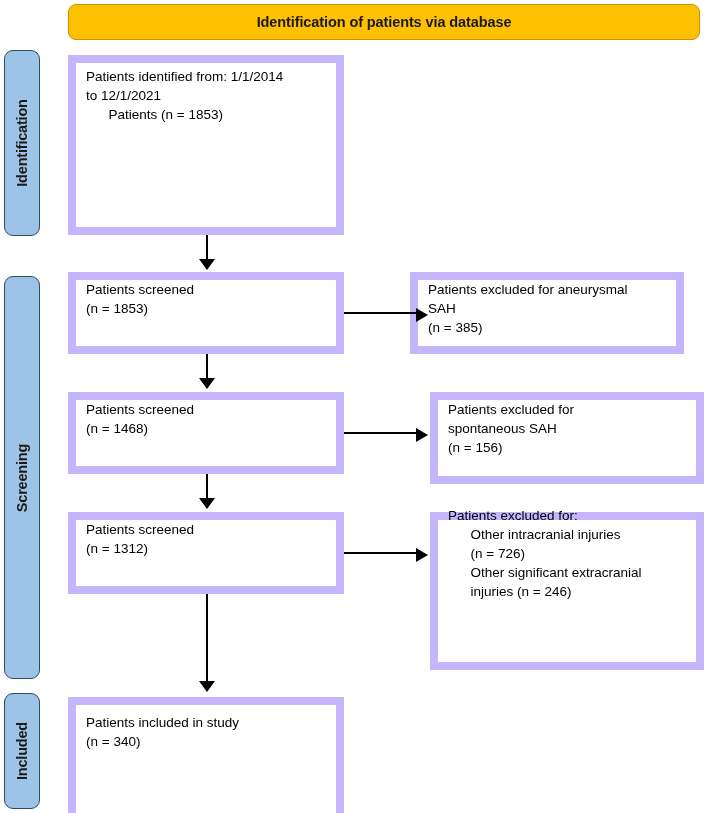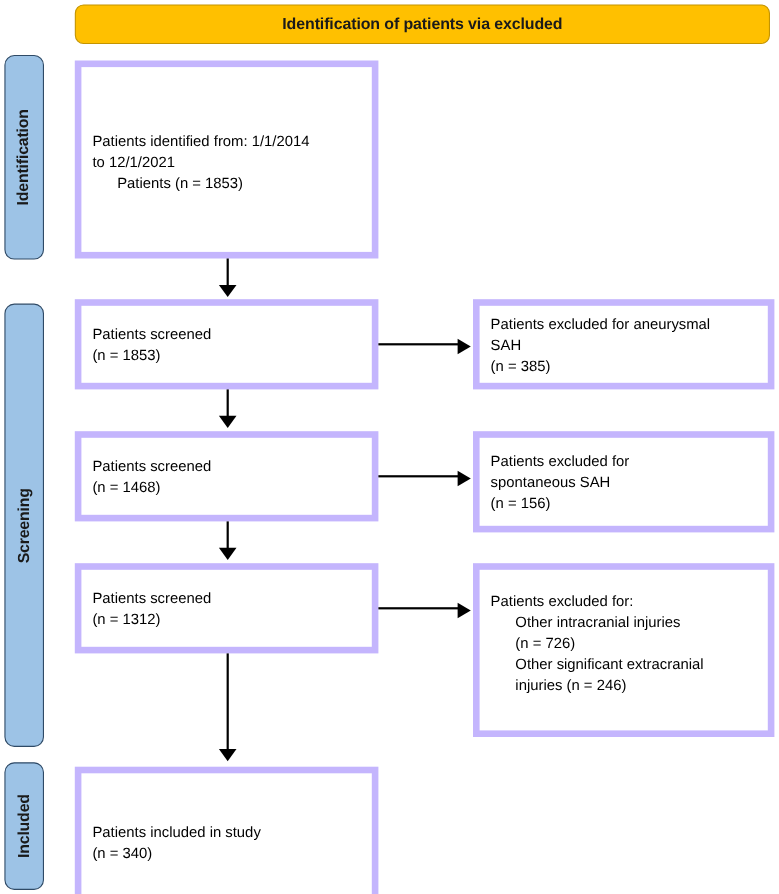--- a/index.html
+++ b/index.html
@@ -61,43 +61,43 @@
     color: #1a1a1a;
   }
   #stage-identification { top: 50px;  height: 186px; }
   #stage-screening     { top: 276px; height: 403px; }
   #stage-included      { top: 693px; height: 116px; }
 
   
   .flow-box {
     position: absolute;
     background: #ffffff;
-    border: 6px solid #c4b5fd;
+    border: 8px solid #c4b5fd;
     box-sizing: border-box;
     display: flex;
     flex-direction: column;
-    justify-content: center;
+    justify-content: flex-start;
     padding: 0 10px;
   }
   .flow-box .box-text {
     font-size: 13.5px;
     line-height: 19px;
     white-space: pre-wrap;
     color: #000000;
   }
 
   
   #box-identified  { left: 68px; top: 55px;  width: 276px; height: 180px; }
   #box-screened-1  { left: 68px; top: 272px; width: 276px; height: 82px;  }
   #box-screened-2  { left: 68px; top: 392px; width: 276px; height: 82px;  }
   #box-screened-3  { left: 68px; top: 512px; width: 276px; height: 82px;  }
   #box-included    { left: 68px; top: 697px; width: 276px; height: 130px; }
 
   
-  #box-excluded-1  { left: 430px; top: 272px; width: 274px; height: 82px;  }
+  #box-excluded-1  { left: 410px; top: 272px; width: 274px; height: 82px;  }
   #box-excluded-2  { left: 430px; top: 392px; width: 274px; height: 92px;  }
   #box-excluded-3  { left: 430px; top: 512px; width: 274px; height: 158px; }
 
   
   #box-identified .box-text { margin-top: 4px; }
   #box-excluded-3 .box-text { margin-top: -14px; }
   #box-included   .box-text { margin-top: 8px; }
 
   
   .v-line {
@@ -147,21 +147,21 @@
   #conn-h1-head { top: 308px; }
   #conn-h2-line { top: 432px; }
   #conn-h2-head { top: 428px; }
   #conn-h3-line { top: 552px; }
   #conn-h3-head { top: 548px; }
 </style>
 </head>
 <body>
 
 <div id="header-banner">
-  <span class="banner-text">Identification of patients via excluded</span>
+  <span class="banner-text">Identification of patients via database</span>
 </div>
 
 <div class="stage-bar" id="stage-identification">
   <span class="stage-label">Identification</span>
 </div>
 <div class="stage-bar" id="stage-screening">
   <span class="stage-label">Screening</span>
 </div>
 <div class="stage-bar" id="stage-included">
   <span class="stage-label">Included</span>

